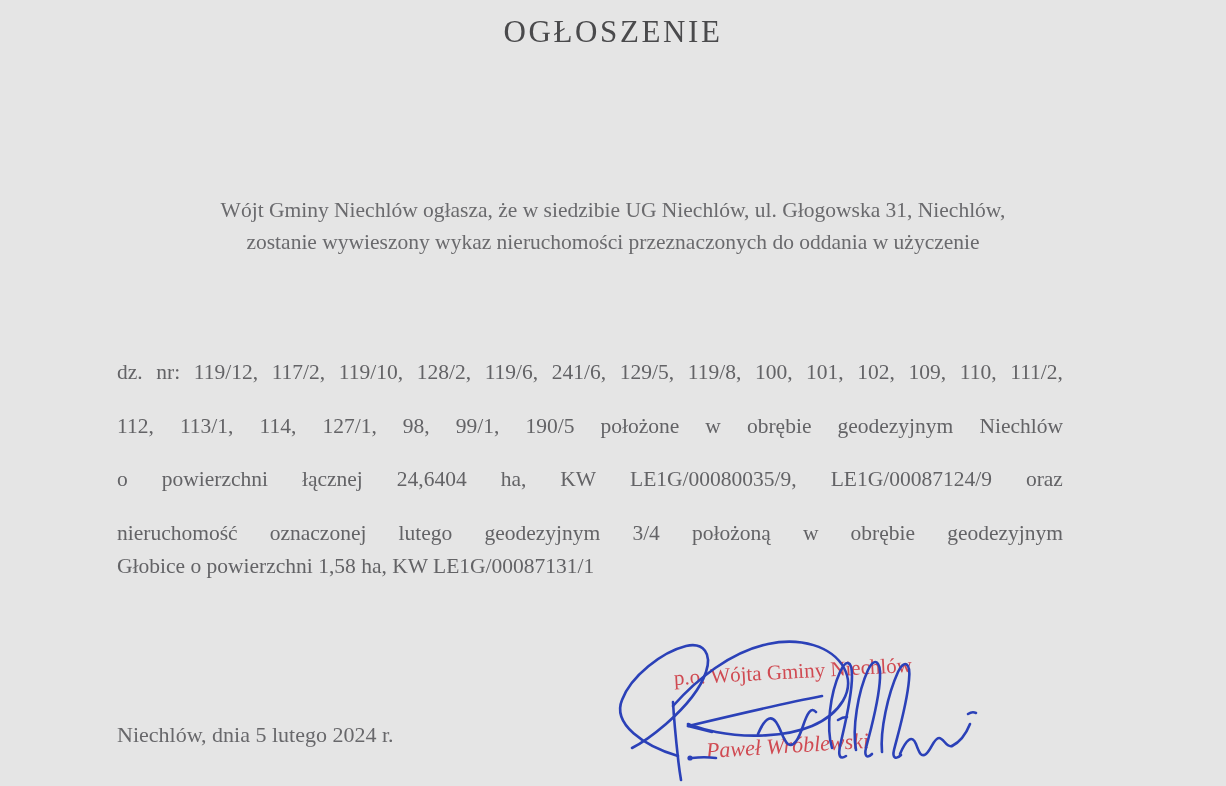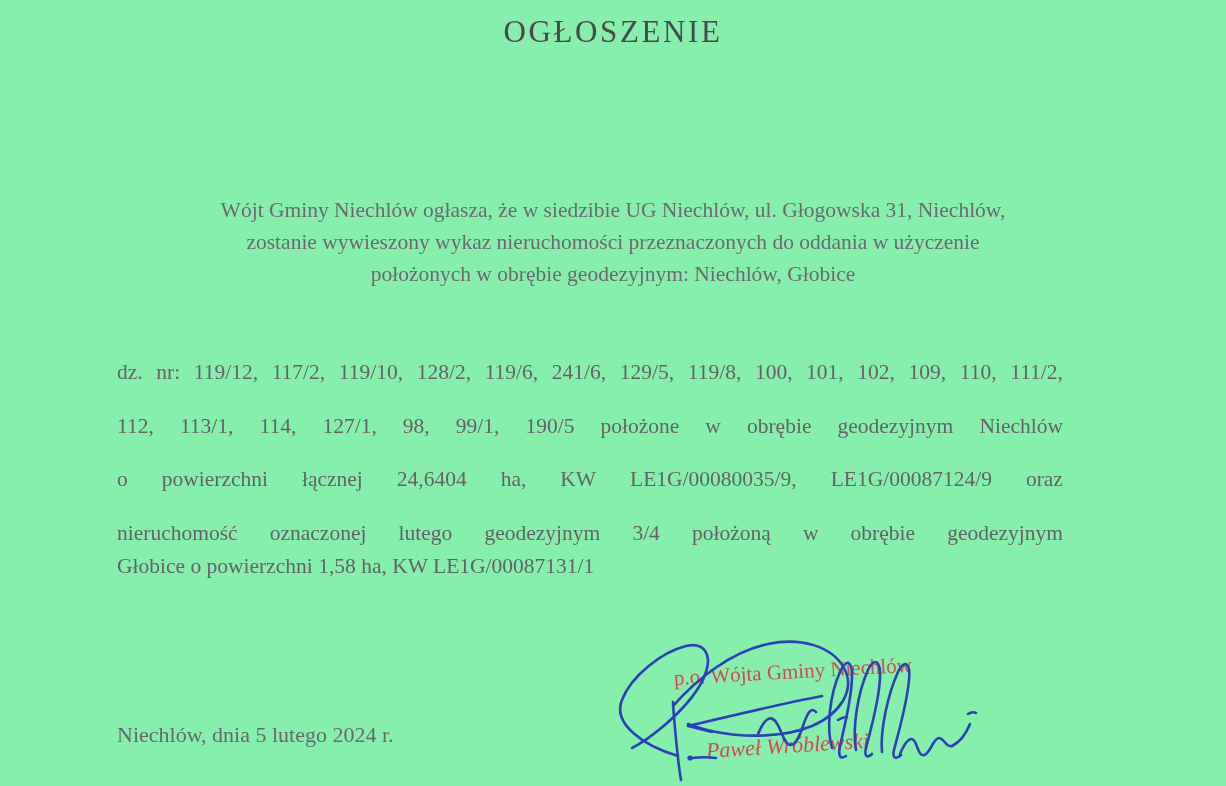--- a/index.html
+++ b/index.html
@@ -13,21 +13,21 @@
     position: relative;
     overflow: hidden;
     font-family: "Liberation Serif", "DejaVu Serif", serif;
     color: #5f5f61;
   }
 
   
   #sheet {
     position: absolute;
     inset: 0;
-    background: #86efac;
+    background: #e5e5e5;
   }
 
   
   .doc-title {
     position: absolute;
     top: 14px;
     left: 0;
     width: 1226px;
     text-align: center;
     font-size: 31px;
@@ -130,21 +130,20 @@
 </head>
 <body>
 
 <div id="sheet">
 
   <div class="doc-title">OGŁOSZENIE</div>
 
   <div class="intro">
     <span class="ln">Wójt Gminy Niechlów ogłasza, że w siedzibie UG Niechlów, ul. Głogowska 31, Niechlów,</span>
     <span class="ln">zostanie wywieszony wykaz nieruchomości przeznaczonych do oddania w użyczenie</span>
-    <span class="ln">położonych w obrębie geodezyjnym: Niechlów, Głobice</span>
   </div>
 
   <div class="body-block">
     <div class="jline">
         <span class="w">dz.</span>
         <span class="w">nr:</span>
         <span class="w">119/12,</span>
         <span class="w">117/2,</span>
         <span class="w">119/10,</span>
         <span class="w">128/2,</span>

